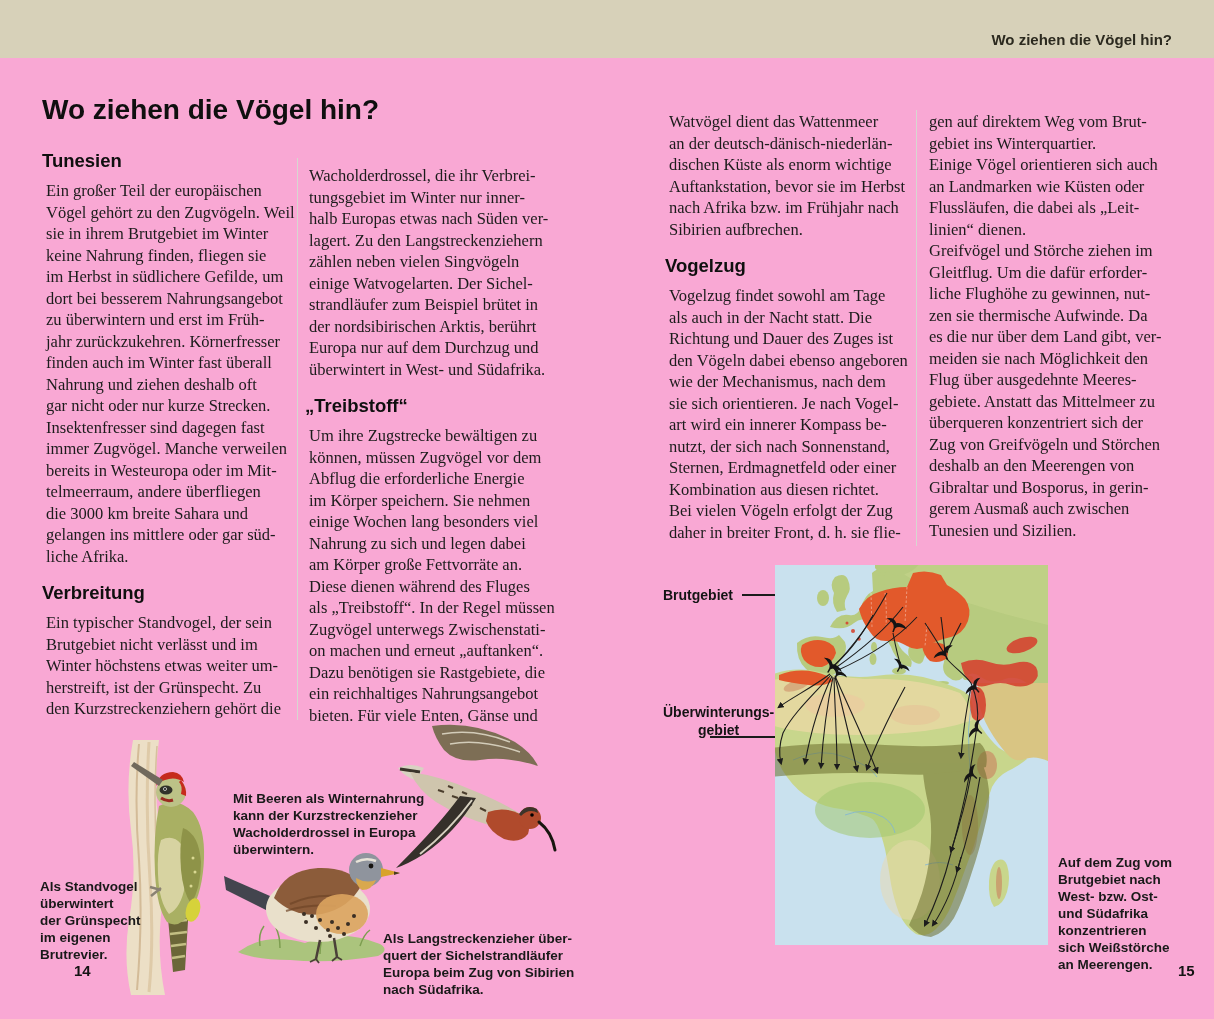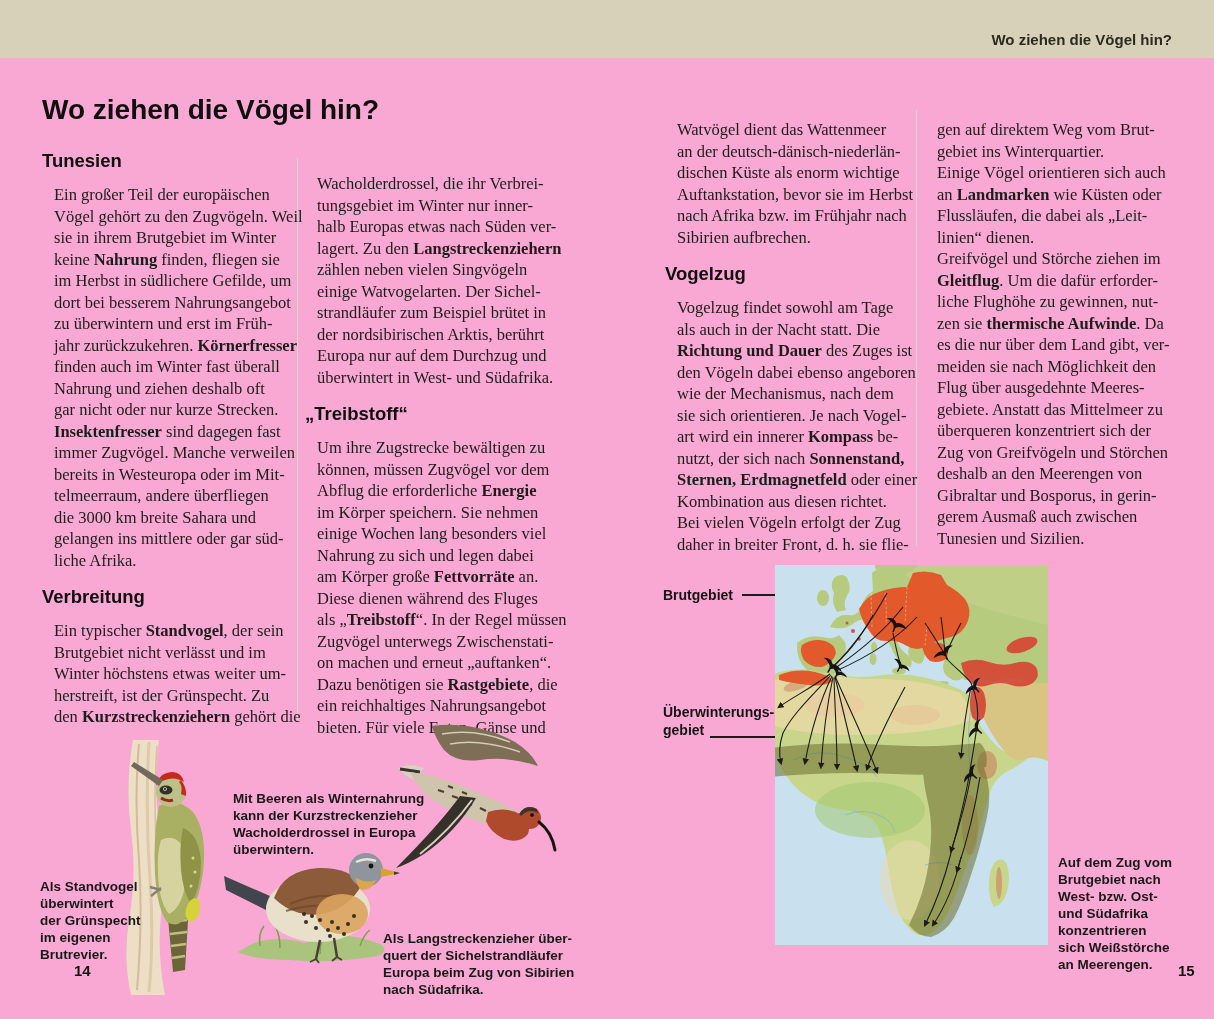--- a/index.html
+++ b/index.html
@@ -2,27 +2,27 @@
 <html><head>
 <meta charset="utf-8">
 <style>
   html,body{margin:0;padding:0;background:#fff;}
   .sheet{position:relative;width:1214px;height:1019px;background:#f9a8d4;overflow:hidden;
          font-family:"Liberation Sans",sans-serif;color:#1e1e1e;}
   .runninghead{position:absolute;left:0;top:0;width:1214px;height:58px;background:#d7d1b9;}
   .rh-text{position:absolute;right:42px;top:31px;font:bold 15px "Liberation Sans",sans-serif;color:#2c2a1f;}
   .title{position:absolute;left:42px;top:94px;margin:0;font:bold 28px "Liberation Sans",sans-serif;color:#0f0f0f;}
   .col{position:absolute;font:16.5px/21.5px "Liberation Serif",serif;color:#1c1c1c;}
-  .para{margin:12px;white-space:pre;}
-  .para .b{font-weight:bold;}
+  .para{margin:4px;white-space:pre;}
+  .para .b{font-weight:normal;}
   .h2{margin:0 0 8px 0;font:bold 18.5px/22px "Liberation Sans",sans-serif;color:#0f0f0f;}
   .mt{margin-top:15px;}
   .rule{position:absolute;width:1px;background:#d8d6d0;}
   .caption{position:absolute;font:bold 13.5px/17px "Liberation Sans",sans-serif;color:#191919;white-space:pre-line;margin-top:18px;}
-  .map-label{position:absolute;font:bold 14px/18px "Liberation Sans",sans-serif;color:#141414;white-space:pre-line;}
+  .map-label{position:absolute;font:bold 14px/18px "Liberation Sans",sans-serif;color:#141414;white-space:pre-line;text-align:center;}
   .pointer-line{position:absolute;height:1.5px;background:#1b1b1b;}
   .pagenum{position:absolute;font:bold 15px "Liberation Sans",sans-serif;color:#141414;margin-left:32px;}
   .map-svg,.illu{position:absolute;}
 </style>
 </head>
 <body>
 
 <div class="sheet">
 
   <header class="runninghead">

